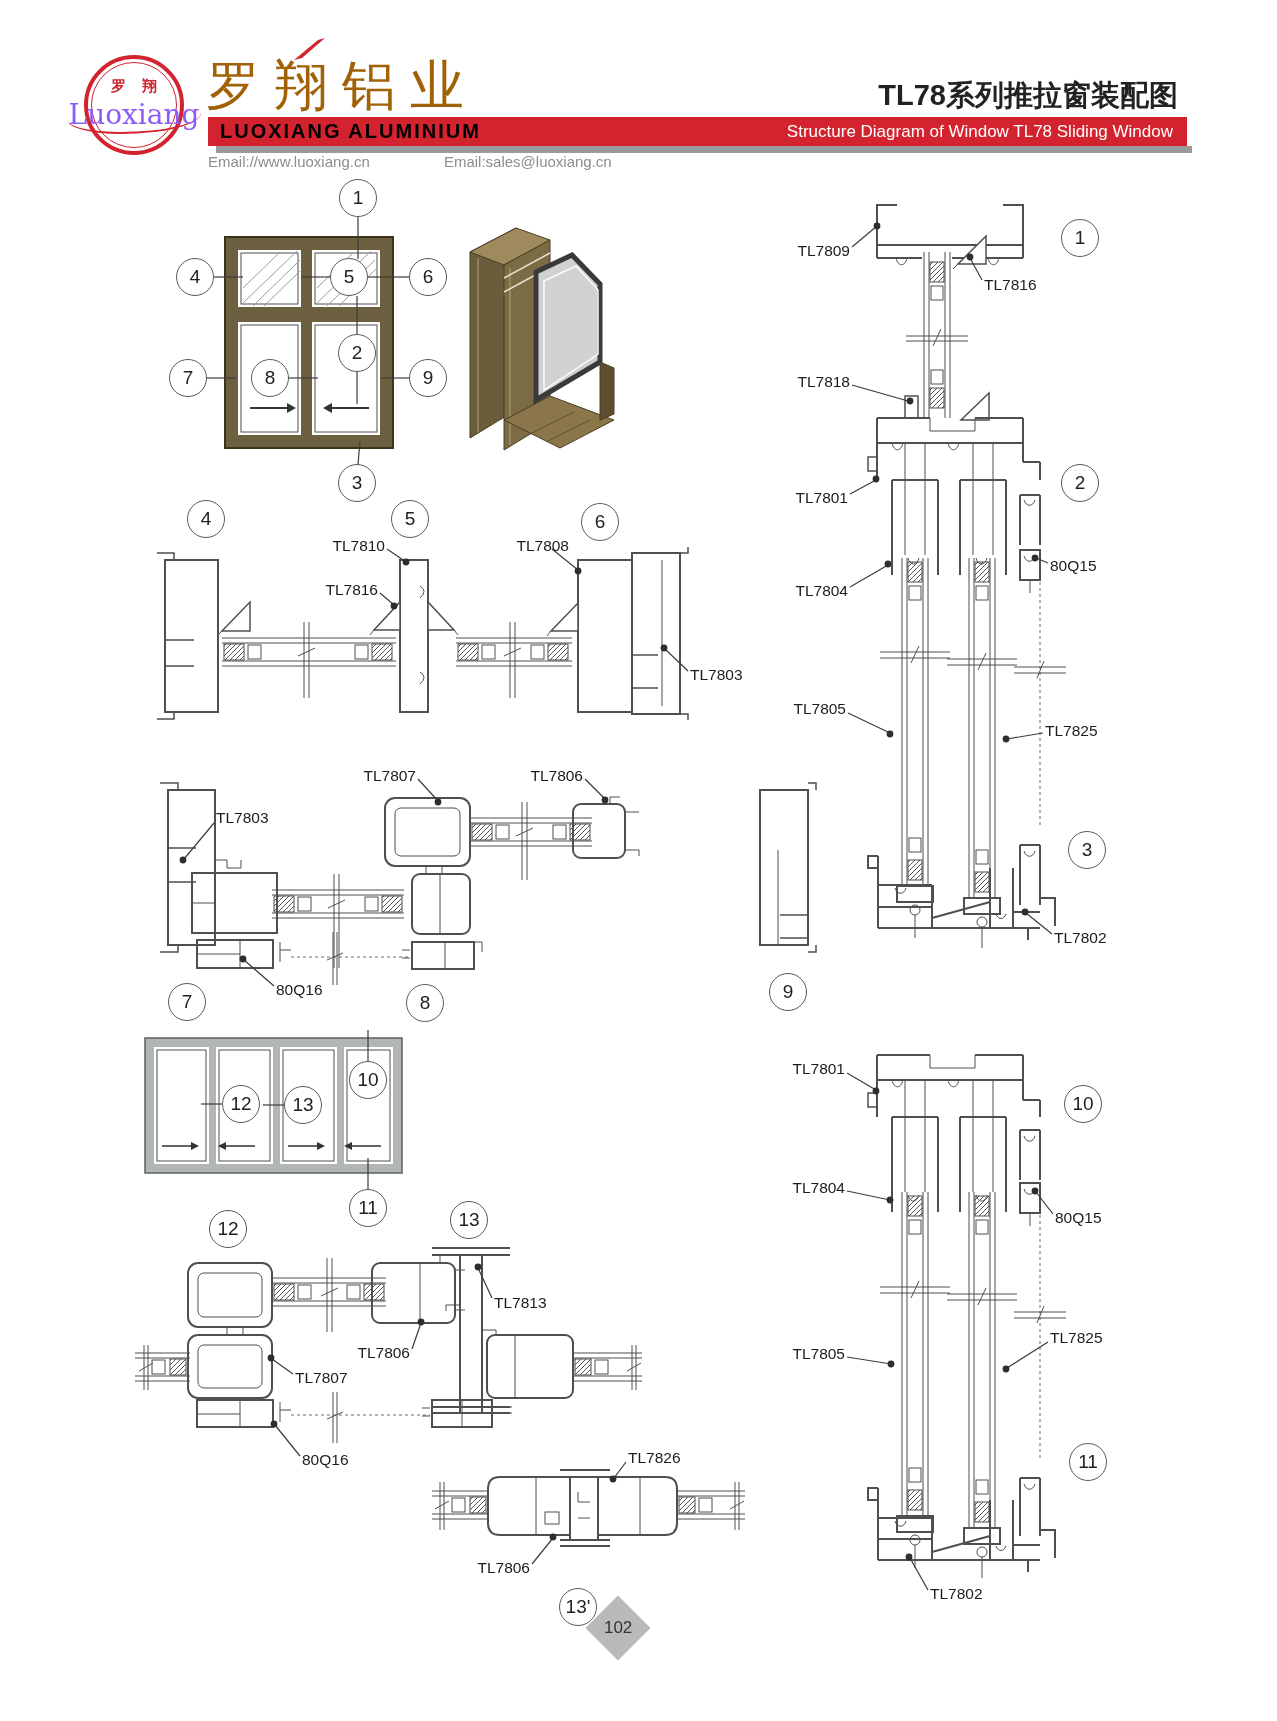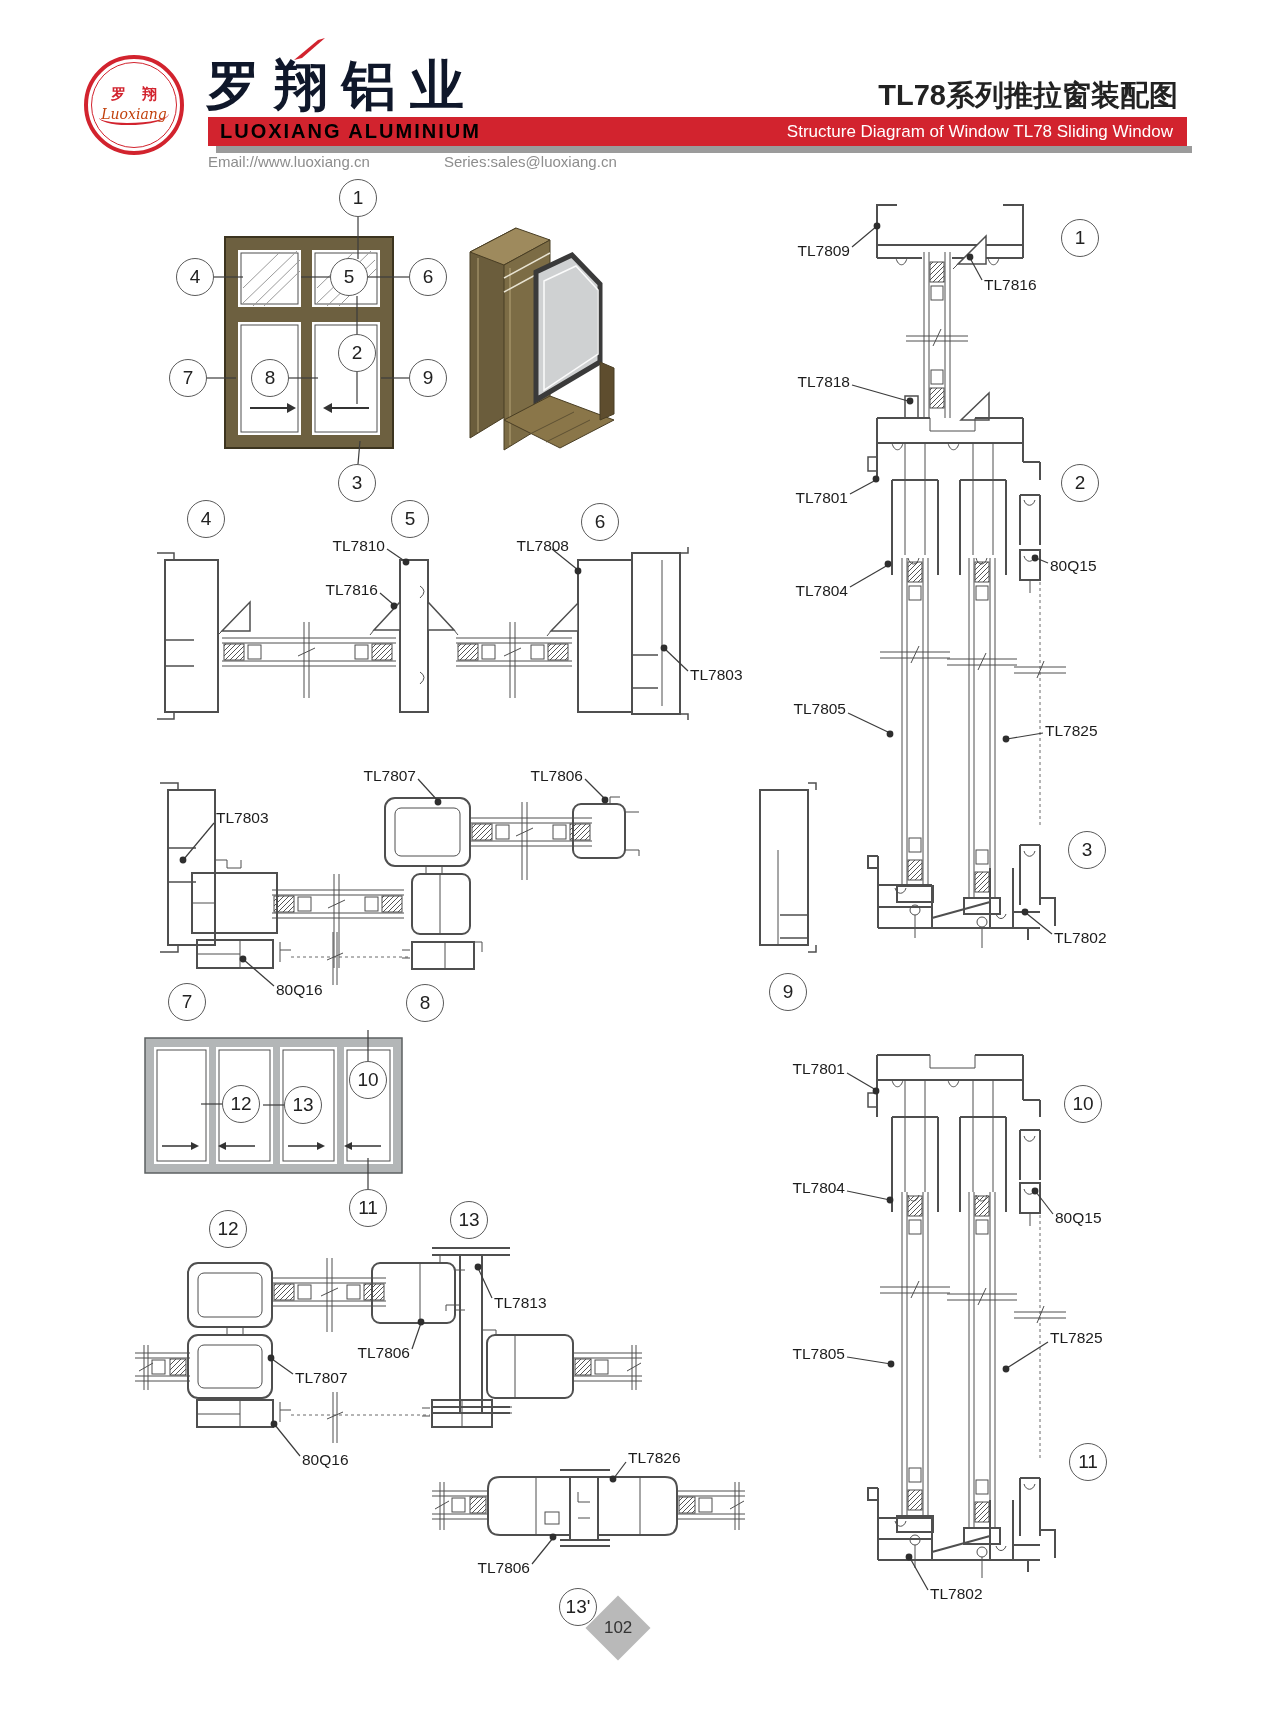--- a/index.html
+++ b/index.html
@@ -4,23 +4,23 @@
 <style>
   html,body{margin:0;padding:0;background:#ffffff;}
   body{width:1277px;height:1721px;font-family:"Liberation Sans",sans-serif;}
   .page{position:relative;width:1277px;height:1692px;background:#fff;overflow:hidden;}
 
   
   .logo{position:absolute;left:84px;top:55px;width:92px;height:92px;border:4px solid #d2232e;border-radius:50%;}
   .logo-inner{position:absolute;left:3px;top:3px;right:3px;bottom:3px;border:1.5px solid #d2232e;border-radius:50%;
               display:flex;flex-direction:column;align-items:center;justify-content:center;}
   .logo-cn{color:#d2232e;font-size:15px;font-weight:bold;letter-spacing:6px;margin-left:6px;}
-  .logo-script{color:#c2410c;font-family:"DejaVu Serif",serif;font-style:italic;font-size:14px;margin-top:2px;
+  .logo-script{color:#8b5cf6;font-family:"DejaVu Serif",serif;font-size:28px;margin-top:2px;
                border-bottom:2px solid #d2232e;border-radius:0 0 60% 40%;padding:0 2px 1px 2px;}
-  .brand-cn{position:absolute;left:206px;top:50px;font-size:54px;font-weight:bold;color:#0f172a;letter-spacing:14px;}
+  .brand-cn{position:absolute;left:206px;top:50px;font-size:54px;font-weight:normal;color:#a16207;letter-spacing:14px;}
   .brand-swoosh{position:absolute;left:292px;top:38px;}
   .title-cn{position:absolute;right:99px;top:76px;font-size:29px;font-weight:bold;color:#222;}
   .redbar{position:absolute;left:208px;top:117px;width:979px;height:29px;background:#d2232e;
           display:flex;align-items:center;justify-content:space-between;padding:0;box-sizing:border-box;}
   .brand-en{color:#000000;font-weight:bold;font-size:20px;letter-spacing:2px;padding-left:12px;}
   .title-en{color:#fff;font-size:17px;padding-right:14px;}
   .graybar{position:absolute;left:216px;top:146px;width:976px;height:7px;background:#9b9b9b;}
   .links{position:absolute;left:208px;top:153px;font-size:15px;color:#8d8d8d;}
   .links span{margin-right:70px;}
 
@@ -61,21 +61,21 @@
       <polygon points="2,22 26,2 33,0 10,20" fill="#d2232e"></polygon>
     </svg>
     <div class="title-cn">TL78系列推拉窗装配图</div>
     <div class="redbar">
       <span class="brand-en">LUOXIANG ALUMINIUM</span>
       <span class="title-en">Structure Diagram of Window TL78 Sliding Window</span>
     </div>
     <div class="graybar"></div>
     <div class="links">
       <span>Email://www.luoxiang.cn</span>
-      <span>Series:sales@luoxiang.cn</span>
+      <span>Email:sales@luoxiang.cn</span>
     </div>
   </div>
 
   <svg class="art" viewBox="0 0 1277 1721">
     <defs>
       <pattern id="ph" width="5" height="5" patternUnits="userSpaceOnUse">
         <path d="M0,5 L5,0 M-1,1 L1,-1 M4,6 L6,4" stroke="#555" stroke-width="1"></path>
       </pattern>
     </defs>
 

